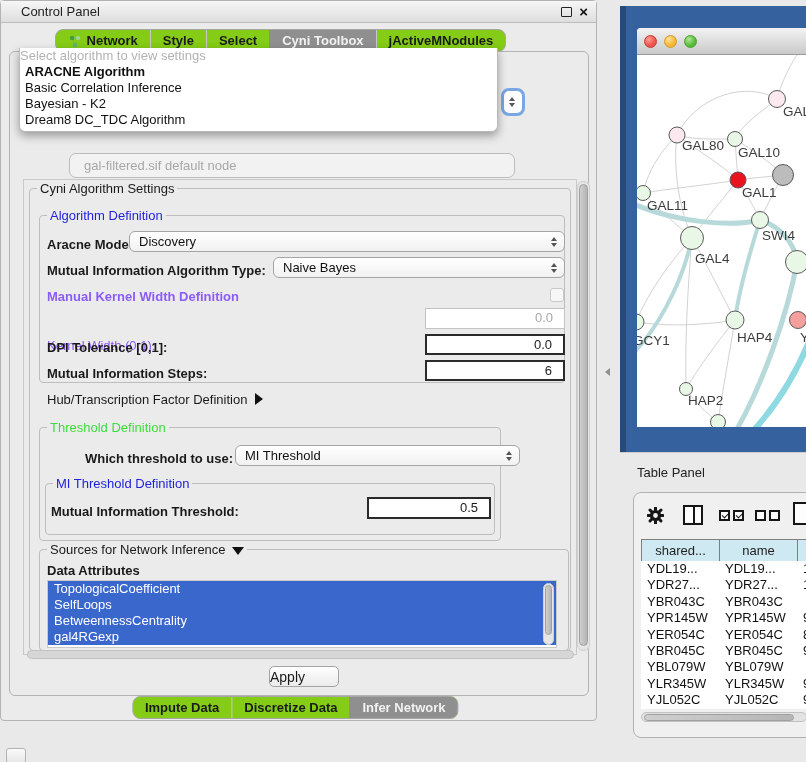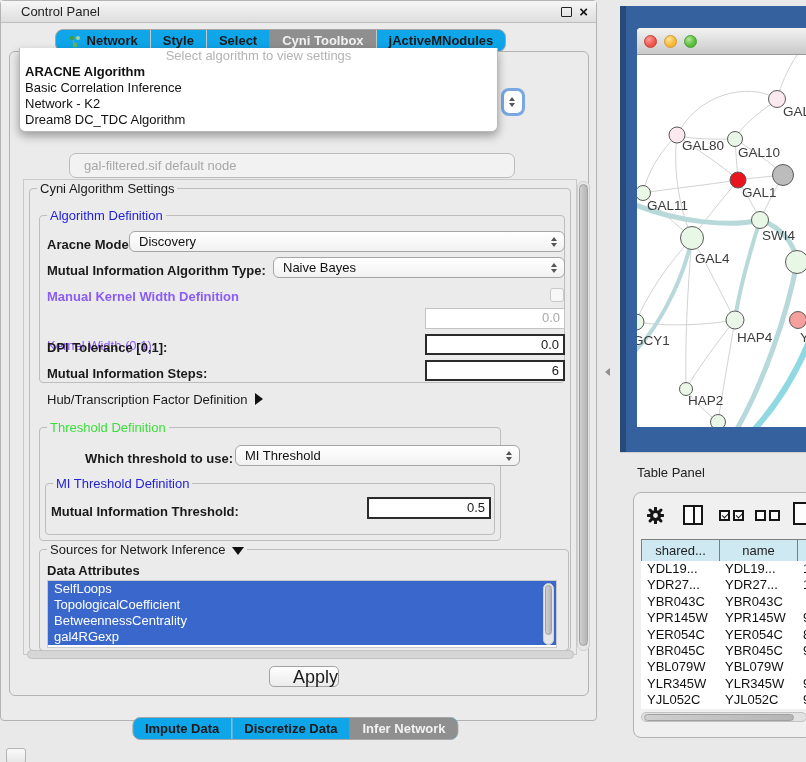--- a/index.html
+++ b/index.html
@@ -9,32 +9,32 @@
   
   .cp-window{left:0;top:10;width:597px;height:721px;background:#ebebeb;border:1px solid #b3b3b3;
              border-radius:4px;box-sizing:border-box;}
   .cp-titlebar{left:0;top:0;width:100%;height:22px;background:linear-gradient(#f6f6f6,#dedede);
                border-bottom:1px solid #bdbdbd;display:flex;align-items:center;box-sizing:border-box;}
   .cp-title{margin-left:20px;font-size:13px;color:#222;}
   .tb-btns{margin-left:auto;display:flex;align-items:center;gap:7px;margin-right:8px;}
   .float-btn{width:9px;height:8px;border:1.6px solid #222;border-radius:1px;}
   .close-btn{font-weight:bold;font-size:15px;line-height:10px;color:#111;}
   
-  .tabstrip{display:flex;border:1px solid #a6a6a6;border-radius:8px;background:#0ea5e9;overflow:hidden;height:21px;}
+  .tabstrip{display:flex;border:1px solid #a6a6a6;border-radius:8px;background:#84cc16;overflow:hidden;height:21px;}
   .tab{display:flex;align-items:center;padding:0 12px;font-weight:600;font-size:13px;color:#1a1a1a;white-space:nowrap;}
   .tab + .tab{border-left:1px solid #c9c9c9;}
   .tab.selected{background:#8f8f8f;color:#f2f2f2;border-left-color:#8f8f8f;}
   .tab .ticon{margin-right:5px;display:inline-flex;}
   
   .content-panel{left:8px;top:50px;width:580px;height:645px;border:1px solid #b3b3b3;border-radius:6px;
                  background:#ebebeb;box-sizing:border-box;}
   
   .popup{left:18px;top:47px;width:477px;background:#fff;border:1px solid #b9b9b9;border-top:none;
          border-radius:0 0 6px 6px;box-shadow:0 4px 10px rgba(0,0,0,0.35);z-index:30;padding-bottom:3px;}
-  .popup-prompt{height:16px;line-height:16px;text-align:center;color:#b3b3b3;font-size:13px;}
+  .popup-prompt{height:16px;line-height:16px;text-align:left;color:#b3b3b3;font-size:13px;}
   .dd-item{height:16px;line-height:16px;padding-left:5px;font-size:13px;color:#111;}
   .dd-item.current{font-weight:bold;}
   
   .combo{background:linear-gradient(#ffffff,#f1f1f1);border:1px solid #a5a5a5;border-radius:6px;
          display:flex;align-items:center;box-sizing:border-box;height:21px;}
   .combo-text{padding-left:9px;font-size:13px;color:#111;flex:1;white-space:nowrap;overflow:hidden;}
   .steppers{width:16px;display:flex;flex-direction:column;align-items:center;gap:2px;margin-right:2px;}
   .tri-up{width:0;height:0;border-left:3.5px solid transparent;border-right:3.5px solid transparent;border-bottom:4.5px solid #555;}
   .tri-down{width:0;height:0;border-left:3.5px solid transparent;border-right:3.5px solid transparent;border-top:4.5px solid #555;}
   .combo-frag{border:3px solid #79a7e3;border-radius:8px;background:#fff;box-sizing:border-box;z-index:2;
@@ -43,37 +43,37 @@
                   line-height:23px;padding-left:14px;box-sizing:border-box;z-index:1;font-size:13px;}
   
   .gbox{border:1px solid #bdbdbd;border-radius:4px;box-sizing:border-box;}
   .legend{position:absolute;background:#ebebeb;padding:0 3px;font-size:13px;line-height:13px;}
   .legend.blue{color:#2222dd;}
   .legend.green{color:#3ddd3d;}
   .lbl{position:absolute;font-size:13px;white-space:nowrap;}
   .bold{font-weight:bold;}
   .gray{color:#8b5cf6;}
   .field{position:absolute;background:#fff;box-sizing:border-box;text-align:right;font-size:13px;
-         padding-right:4px;line-height:17px;}
+         padding-right:11px;line-height:17px;}
   .field.enabled{border:2px solid #2b2b2b;}
   .field.disabled{border:1px solid #c3c3c3;color:#a8a8a8;}
   .checkbox{position:absolute;width:14px;height:14px;border:1px solid #c9c9c9;border-radius:3px;background:#f7f7f7;box-sizing:border-box;}
   .tri-right{display:inline-block;width:0;height:0;border-top:6px solid transparent;border-bottom:6px solid transparent;
              border-left:8px solid #111;margin-left:8px;vertical-align:-1px;}
   .tri-dn-big{display:inline-block;width:0;height:0;border-left:6.5px solid transparent;border-right:6.5px solid transparent;
               border-top:8px solid #111;margin-left:6px;vertical-align:-1px;}
   
   .listbox{background:#fff;border:1px solid #c9c9c9;box-sizing:border-box;overflow:hidden;position:absolute;}
   .attr-item{height:16px;line-height:16px;padding-left:6px;color:#fff;background:#3a67cb;font-size:13px;}
   .vscroll{position:absolute;background:#e6e6e6;border:1px solid #d0d0d0;border-radius:6px;box-sizing:border-box;}
   .vthumb{position:absolute;background:linear-gradient(90deg,#cfcfcf,#b5b5b5);border:1px solid #a0a0a0;border-radius:5px;box-sizing:border-box;}
   .hscroll{position:absolute;background:#d6d6d6;border:1px solid #c2c2c2;border-radius:5px;box-sizing:border-box;}
   
   .apply-btn{left:268px;top:665px;width:70px;height:21px;border:1px solid #a3a3a3;border-radius:5px;
-             background:linear-gradient(#fefefe,#ebebeb);text-align:right;line-height:20px;font-size:18px;box-sizing:border-box;}
+             background:linear-gradient(#fefefe,#ebebeb);text-align:left;line-height:20px;font-size:14px;box-sizing:border-box;}
   
   .net-frame{left:620px;top:6px;width:186px;height:446px;background:#35619e;border-left:6px solid #284a78;box-sizing:border-box;}
   .net-window{left:637px;top:28px;width:169px;height:399px;background:#fff;border-radius:4px 0 0 0;}
   .net-titlebar{left:0;top:0;width:100%;height:27px;background:linear-gradient(#f3f3f3,#c9c9c9);
                 border-bottom:1px solid #9a9a9a;border-radius:4px 0 0 0;display:flex;align-items:center;box-sizing:border-box;}
   .light{width:13px;height:13px;border-radius:50%;margin-left:7px;box-sizing:border-box;}
   .light.red{background:radial-gradient(circle at 35% 30%,#ff9d96,#ee544c 60%);border:1px solid #c33b33;}
   .light.yellow{background:radial-gradient(circle at 35% 30%,#ffe49a,#f6b533 60%);border:1px solid #d39a2a;}
   .light.green{background:radial-gradient(circle at 35% 30%,#b1e894,#58bb3a 60%);border:1px solid #43a02c;}
   .net-canvas{left:0;top:27px;width:169px;height:372px;overflow:hidden;background:#fff;}
@@ -155,21 +155,21 @@
           <span class="tri-up"></span>
           <span class="tri-down"></span>
         </span>
     </div>
 
     <div class="abs popup">
       <div class="popup-prompt">Select algorithm to view settings</div>
       <div id="dropdown-items">
           <div class="dd-item current">ARACNE Algorithm</div>
           <div class="dd-item">Basic Correlation Inference</div>
-          <div class="dd-item">Network - K2</div>
+          <div class="dd-item">Bayesian - K2</div>
           <div class="dd-item">Dream8 DC_TDC Algorithm</div>
         </div>
     </div>
 
     <div class="abs gbox" style="left:28px;top:187px;width:542px;height:463px;"></div>
     <span class="legend" style="left:36px;top:181px;">Cyni Algorithm Settings</span>
 
     <div class="abs gbox" style="left:38px;top:214px;width:526px;height:168px;"></div>
     <span class="legend blue" style="left:46px;top:208px;">Algorithm Definition</span>
 
@@ -229,40 +229,40 @@
     <div class="field enabled" style="left:366px;top:496px;width:124px;height:22px;line-height:18px;">
       <span>0.5</span>
     </div>
 
     <div class="abs gbox" style="left:38px;top:548px;width:530px;height:102px;"></div>
     <span class="legend" style="left:46px;top:542px;"><span>Sources for Network Inference</span><span class="tri-dn-big"></span></span>
     <span class="lbl bold" style="left:46px;top:562px;">Data Attributes</span>
 
     <div class="listbox" style="left:46px;top:579px;width:510px;height:68px;">
       <div id="attr-list">
+          <div class="attr-item">TopologicalCoefficient</div>
           <div class="attr-item">SelfLoops</div>
-          <div class="attr-item">TopologicalCoefficient</div>
           <div class="attr-item">BetweennessCentrality</div>
           <div class="attr-item">gal4RGexp</div>
         </div>
       <div class="vscroll" style="right:2px;top:2px;width:11px;height:62px;">
         <div class="vthumb" style="left:1px;top:1px;width:7px;height:50px;"></div>
       </div>
     </div>
 
     <div class="hscroll" style="left:26px;top:649px;width:547px;height:9px;"></div>
     <div class="vscroll" style="left:576px;top:180px;width:13px;height:470px;">
       <div class="vthumb" style="left:1px;top:2px;width:9px;height:462px;"></div>
     </div>
 
     <div class="abs apply-btn">
       <span>Apply</span>
     </div>
 
-    <div class="abs" style="left:50%;top:716px;transform:translateX(-51%);">
+    <div class="abs" style="left:50%;top:695px;transform:translateX(-51%);">
       <div class="tabstrip" id="bottom-tabs">
           <div class="tab">
             <span>Impute Data</span>
           </div>
           <div class="tab">
             <span>Discretize Data</span>
           </div>
           <div class="tab selected">
             <span>Infer Network</span>
           </div>

